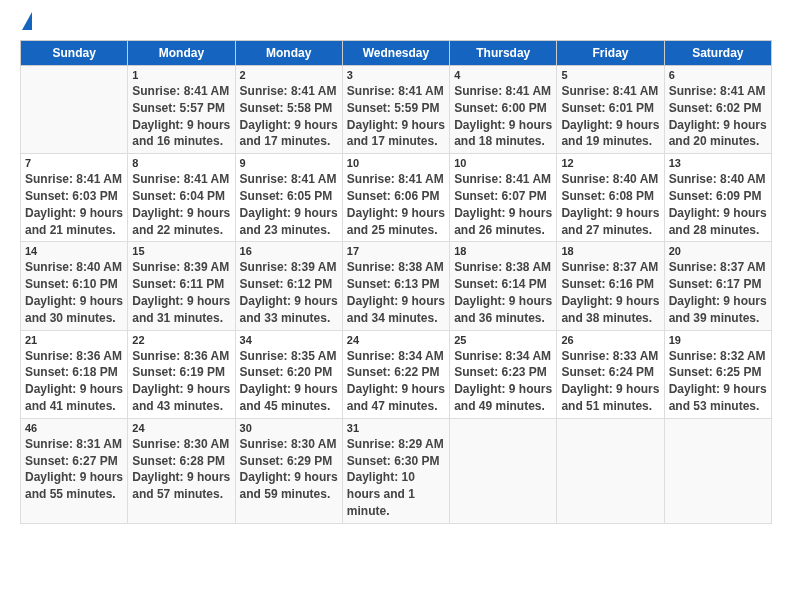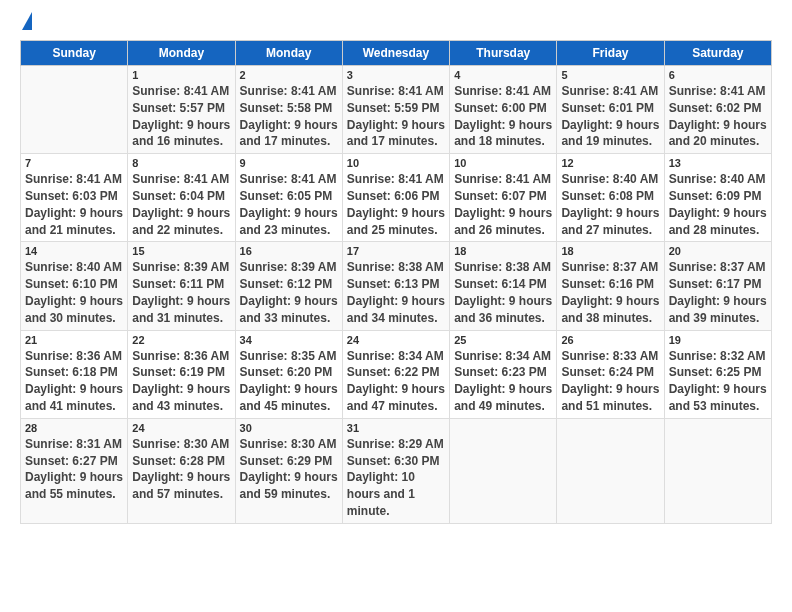--- a/index.html
+++ b/index.html
@@ -248,21 +248,21 @@
             <span class="day-number">26</span>
             <div class="cell-text">Sunrise: 8:33 AM<br>Sunset: 6:24 PM<br>Daylight: 9 hours and 51 minutes.</div>
           </td>
           <td>
             <span class="day-number">19</span>
             <div class="cell-text">Sunrise: 8:32 AM<br>Sunset: 6:25 PM<br>Daylight: 9 hours and 53 minutes.</div>
           </td>
         </tr>
         <tr>
           <td>
-            <span class="day-number">28</span>
+            <span class="day-number">46</span>
             <div class="cell-text">Sunrise: 8:31 AM<br>Sunset: 6:27 PM<br>Daylight: 9 hours and 55 minutes.</div>
           </td>
           <td>
             <span class="day-number">24</span>
             <div class="cell-text">Sunrise: 8:30 AM<br>Sunset: 6:28 PM<br>Daylight: 9 hours and 57 minutes.</div>
           </td>
           <td>
             <span class="day-number">30</span>
             <div class="cell-text">Sunrise: 8:30 AM<br>Sunset: 6:29 PM<br>Daylight: 9 hours and 59 minutes.</div>
           </td>

